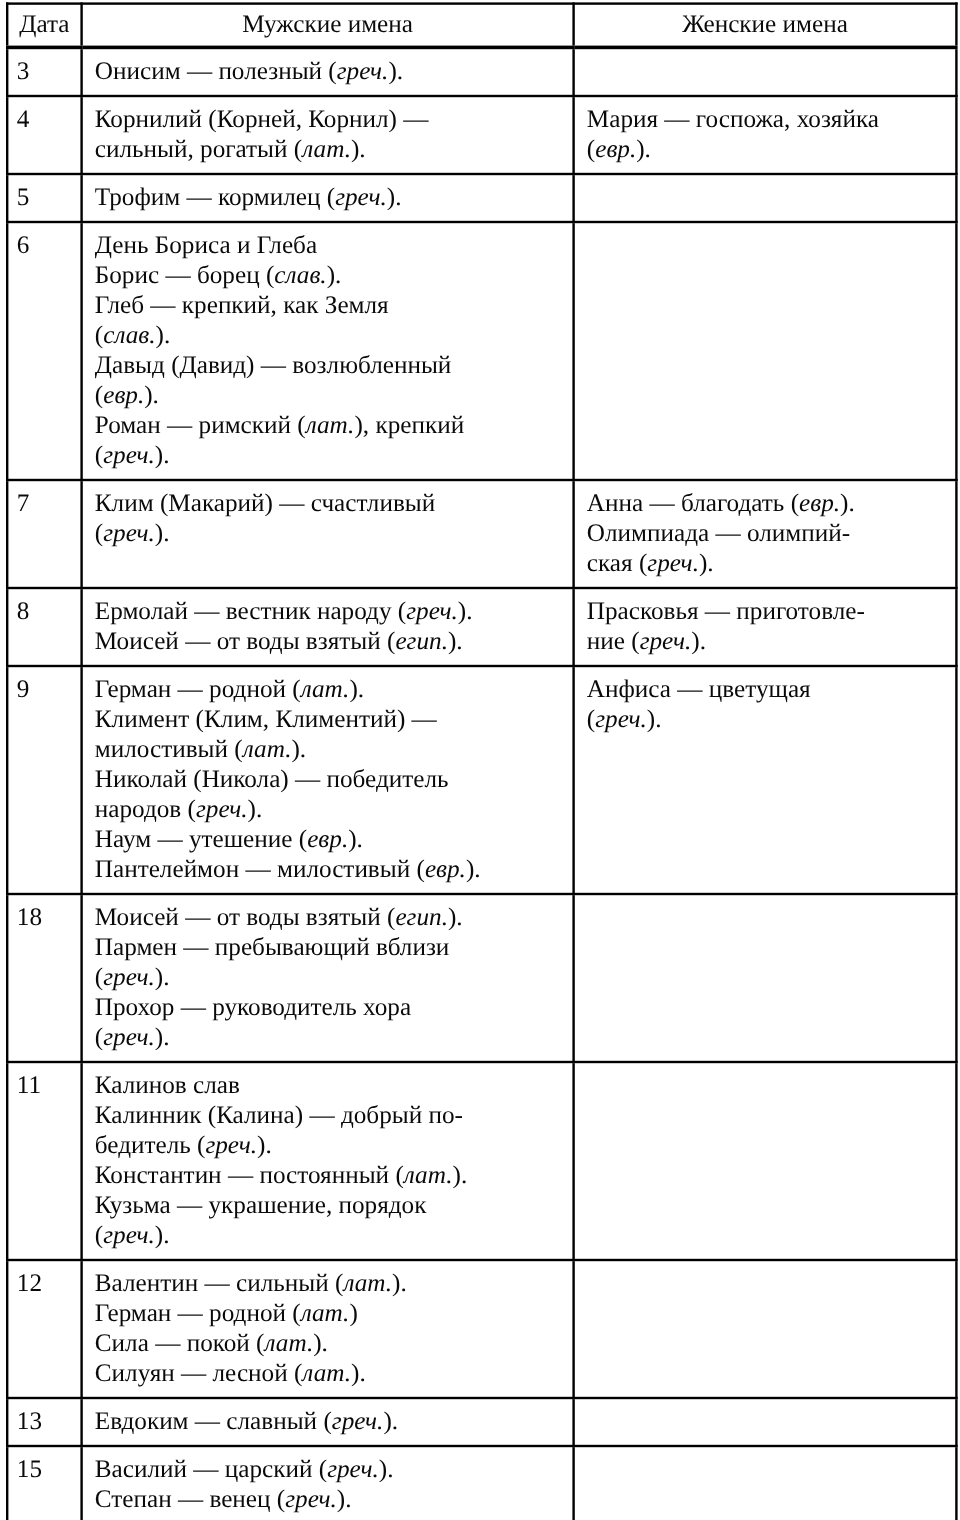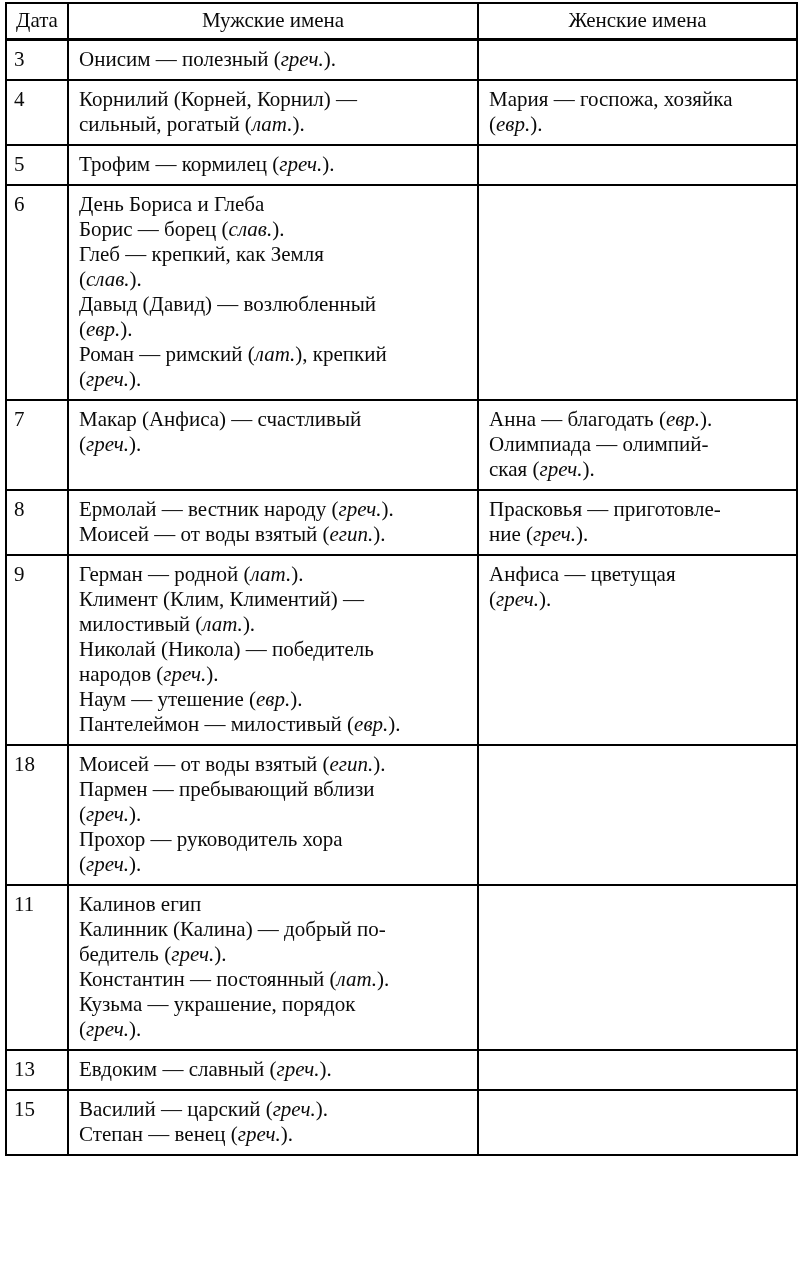--- a/index.html
+++ b/index.html
@@ -106,21 +106,21 @@
             <div class="line">Давыд (Давид) — возлюбленный</div>
             <div class="line">(<i>евр.</i>).</div>
             <div class="line">Роман — римский (<i>лат.</i>), крепкий</div>
             <div class="line">(<i>греч.</i>).</div>
           </td>
           <td></td>
         </tr>
         <tr>
           <td class="date-cell">7</td>
           <td>
-            <div class="line">Макар (Анфиса) — счастливый</div>
+            <div class="line">Клим (Макарий) — счастливый</div>
             <div class="line">(<i>греч.</i>).</div>
           </td>
           <td>
             <div class="line">Анна — благодать (<i>евр.</i>).</div>
             <div class="line">Олимпиада — олимпий-</div>
             <div class="line">ская (<i>греч.</i>).</div>
           </td>
         </tr>
         <tr>
           <td class="date-cell">8</td>
@@ -156,26 +156,36 @@
             <div class="line">Пармен — пребывающий вблизи</div>
             <div class="line">(<i>греч.</i>).</div>
             <div class="line">Прохор — руководитель хора</div>
             <div class="line">(<i>греч.</i>).</div>
           </td>
           <td></td>
         </tr>
         <tr>
           <td class="date-cell">11</td>
           <td>
-            <div class="line"><b>Калинов егип</b></div>
+            <div class="line"><b>Калинов слав</b></div>
             <div class="line">Калинник (Калина) — добрый по-</div>
             <div class="line">бедитель (<i>греч.</i>).</div>
             <div class="line">Константин — постоянный (<i>лат.</i>).</div>
             <div class="line">Кузьма — украшение, порядок</div>
             <div class="line">(<i>греч.</i>).</div>
+          </td>
+          <td></td>
+        </tr>
+        <tr>
+          <td class="date-cell">12</td>
+          <td>
+            <div class="line">Валентин — сильный (<i>лат.</i>).</div>
+            <div class="line">Герман — родной (<i>лат.</i>)</div>
+            <div class="line">Сила — покой (<i>лат.</i>).</div>
+            <div class="line">Силуян — лесной (<i>лат.</i>).</div>
           </td>
           <td></td>
         </tr>
         <tr>
           <td class="date-cell">13</td>
           <td>
             <div class="line">Евдоким — славный (<i>греч.</i>).</div>
           </td>
           <td></td>
         </tr>

